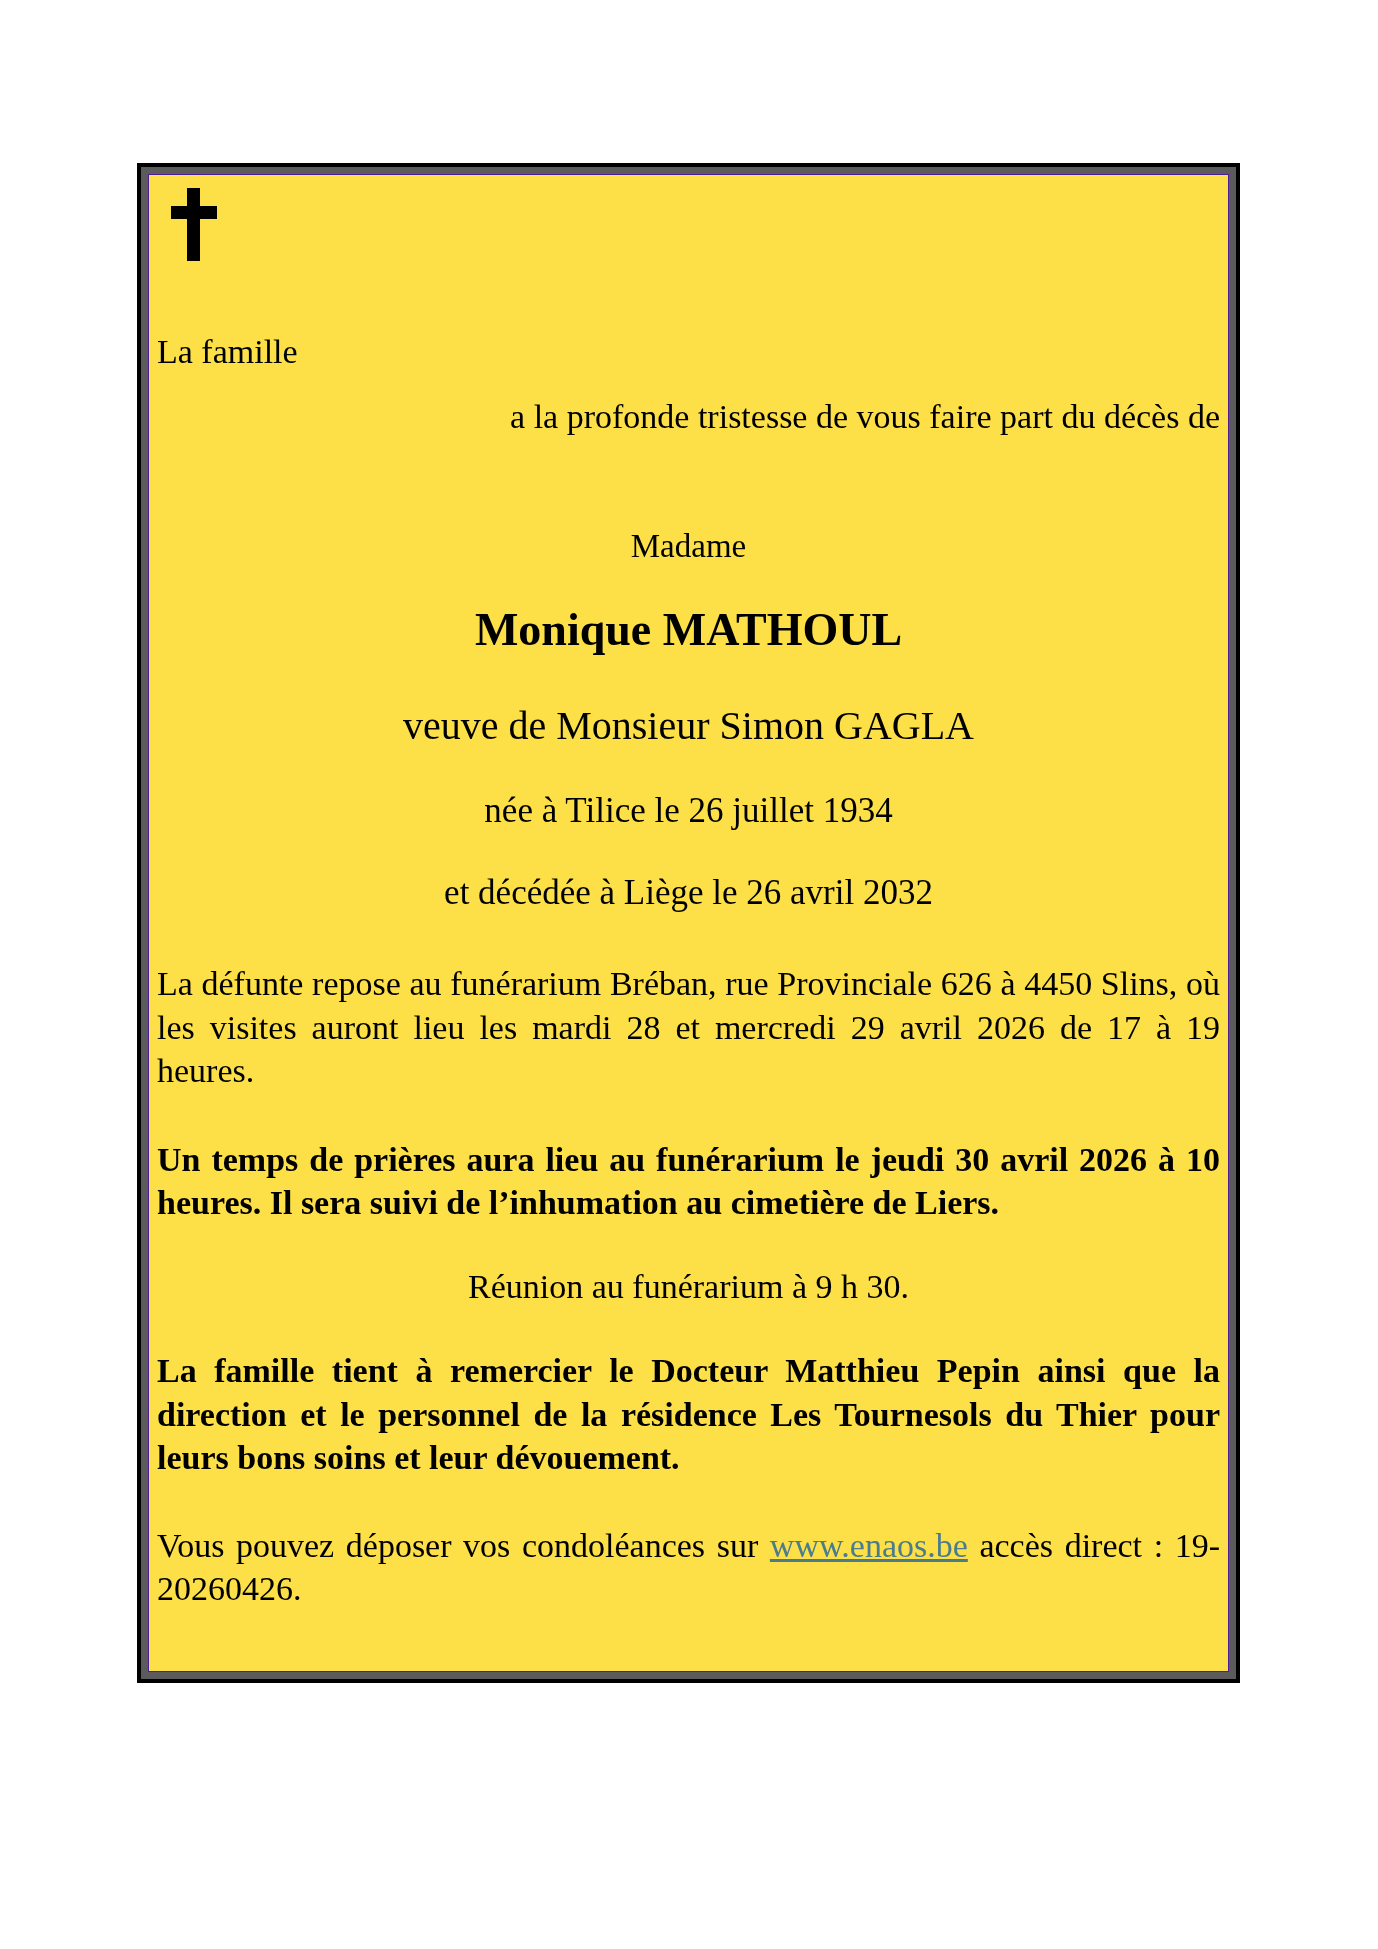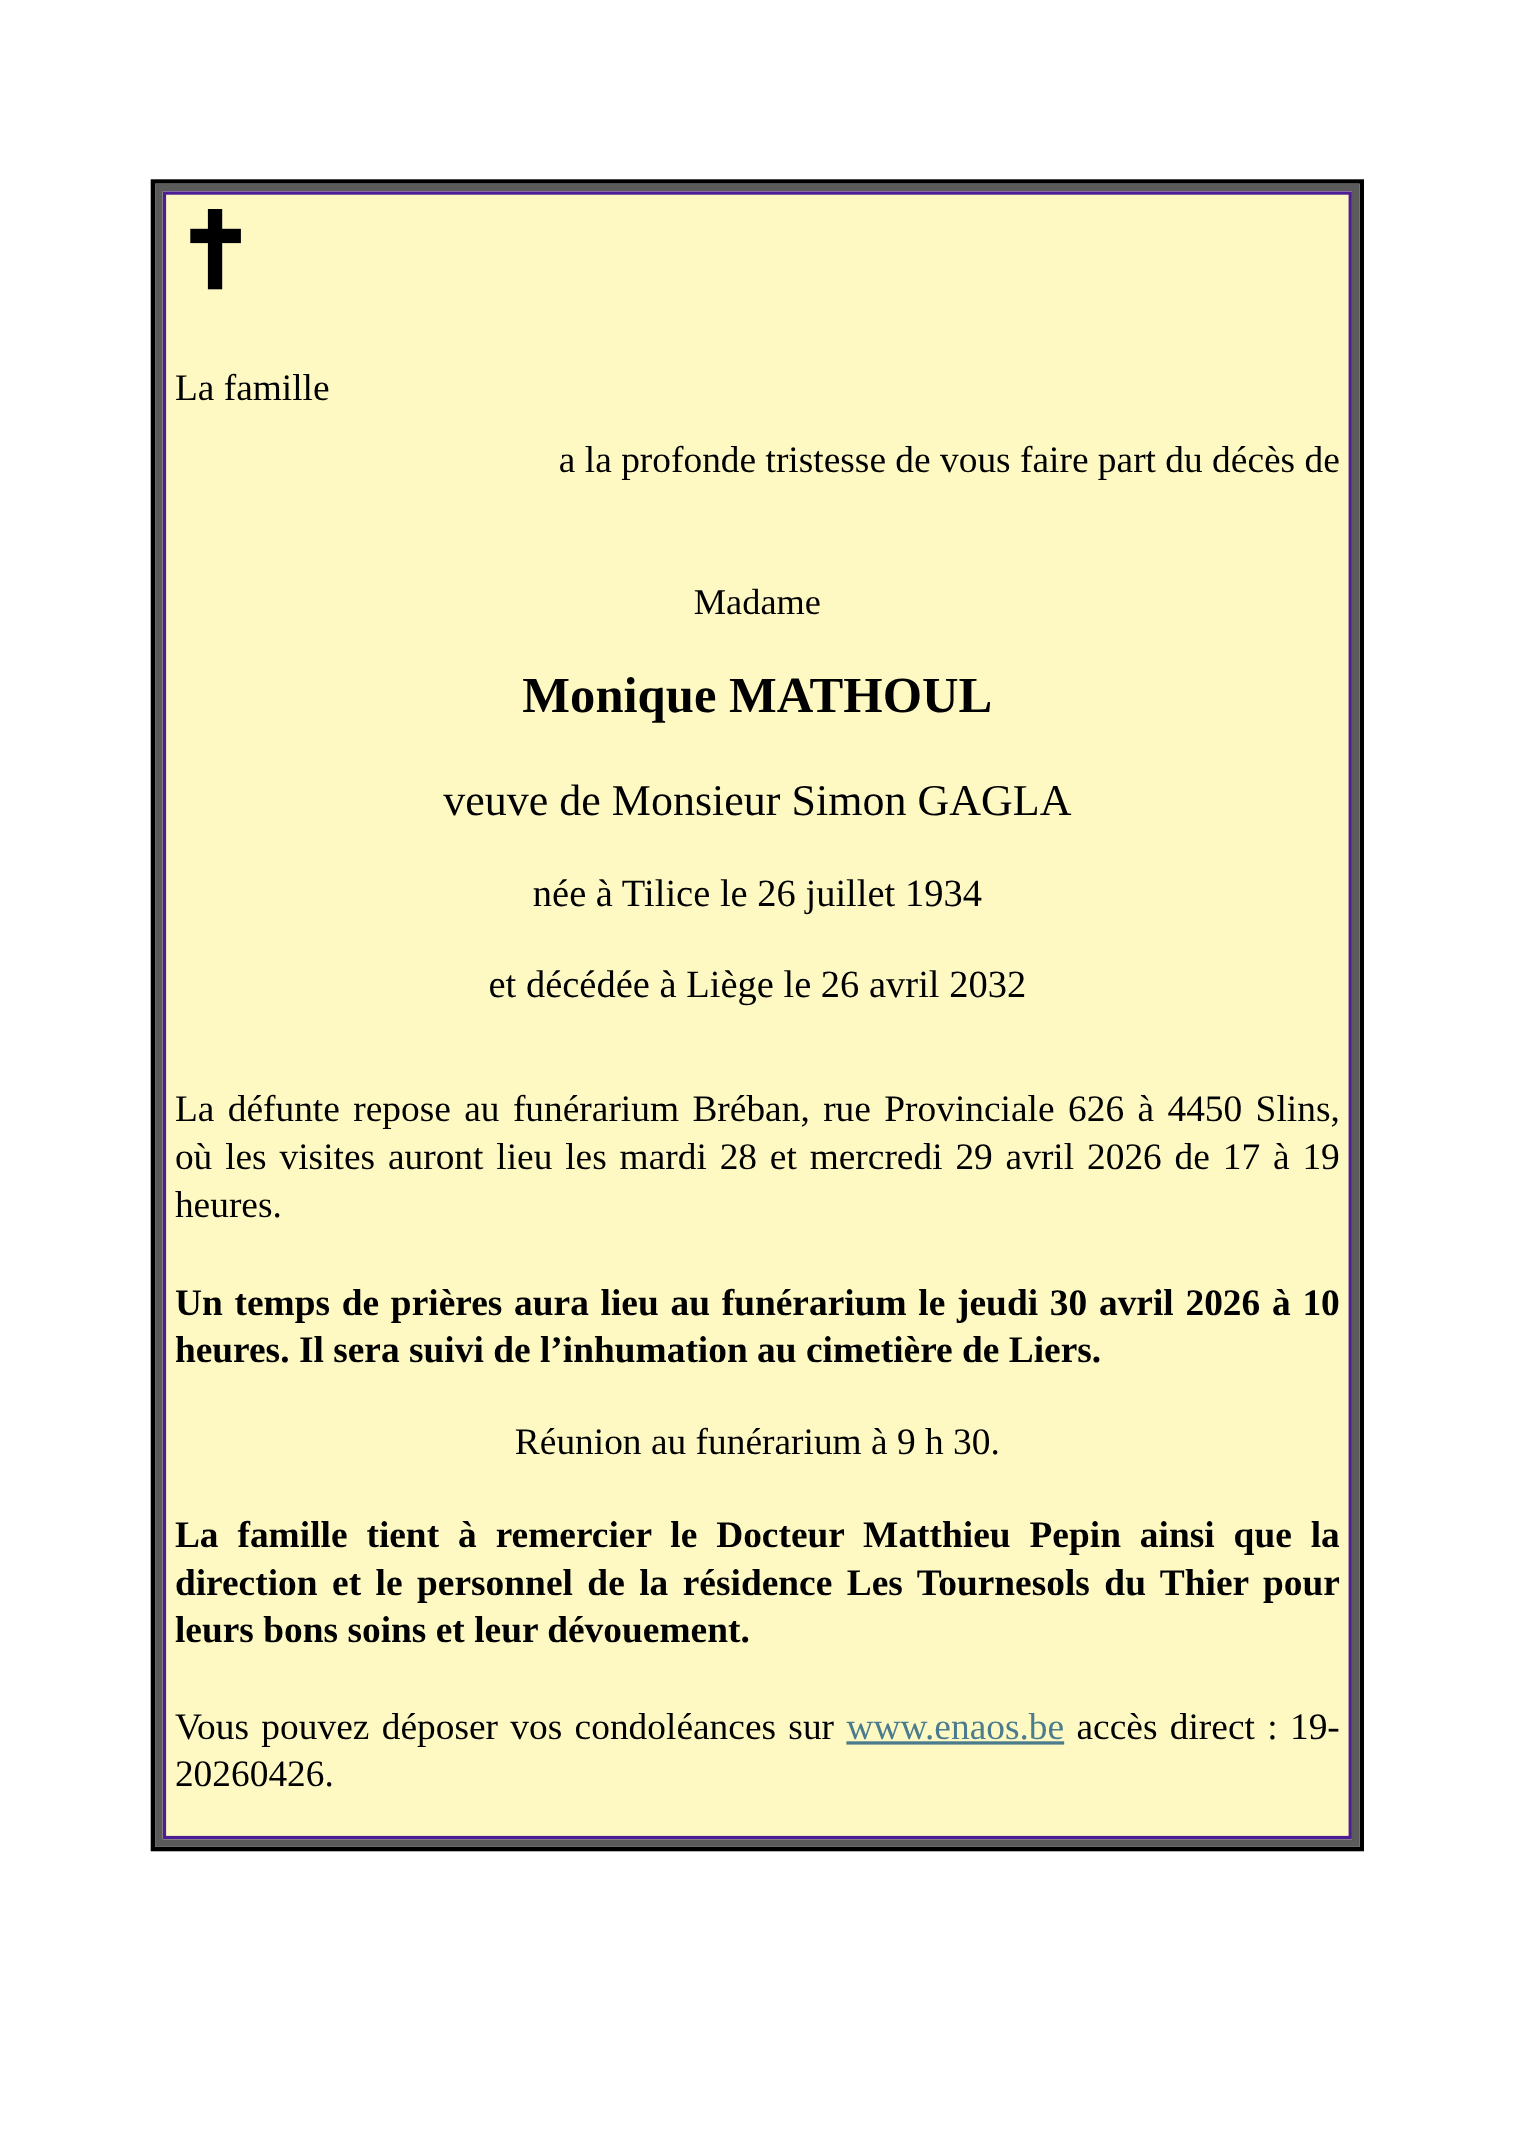--- a/index.html
+++ b/index.html
@@ -22,22 +22,22 @@
     border: 4px solid #000000;
   }
   .frame-mid {
     width: 100%; height: 100%;
     box-sizing: border-box;
     border: 7px solid #5b5b5b;
   }
   .frame-inner {
     width: 100%; height: 100%;
     box-sizing: border-box;
-    border: 3px solid #4c1d95;
-    background: #fef9c3;
+    border: 1px solid #4c1d95;
+    background: #fde047;
   }
   .content {
     box-sizing: border-box;
     width: 100%; height: 100%;
     padding: 13px 8px 0 8px;
     overflow: hidden;
   }
   
   .cross {
     position: relative;
@@ -67,21 +67,21 @@
   .justify  { text-align: justify; }
   .bold     { font-weight: bold; }
 
   .p-opening   { margin-top: 69px; }
   .p-intro     { margin-top: 21px; text-align: right; }
   .p-madame    { margin-top: 88px; font-size: 33px; line-height: 41px; }
   .p-name      { margin-top: 35px; font-size: 46px; line-height: 56px; font-weight: bold; }
   .p-veuve     { margin-top: 43px; font-size: 40px; line-height: 50px; }
   .p-birth     { margin-top: 37px; font-size: 35px; line-height: 45px; }
   .p-death     { margin-top: 37px; font-size: 35px; line-height: 45px; }
-  .p-repose    { margin-top: 70px; }
+  .p-repose    { margin-top: 47px; }
   .p-ceremony  { margin-top: 45px; }
   .p-meeting   { margin-top: 40px; }
   .p-thanks    { margin-top: 41px; font-weight: bold; }
   .p-condolences { margin-top: 44px; }
 
   a.enaos-link {
     color: #4b7c8e;
     text-decoration: underline;
     text-decoration-color: #4b7c8e;
     cursor: pointer;

